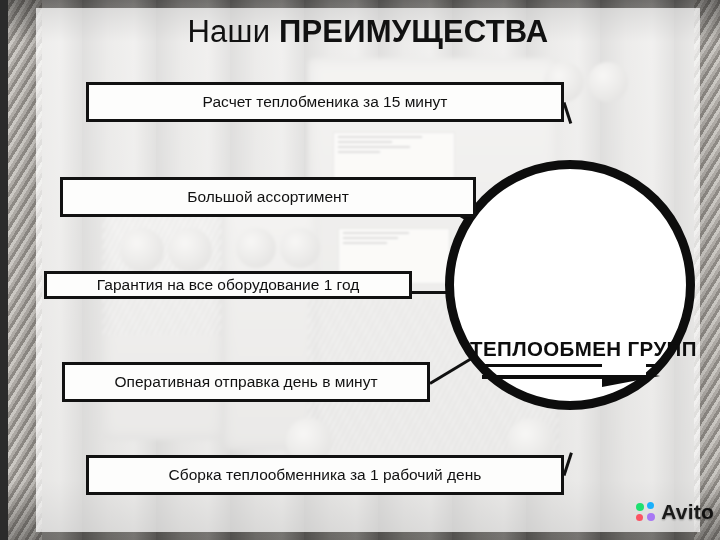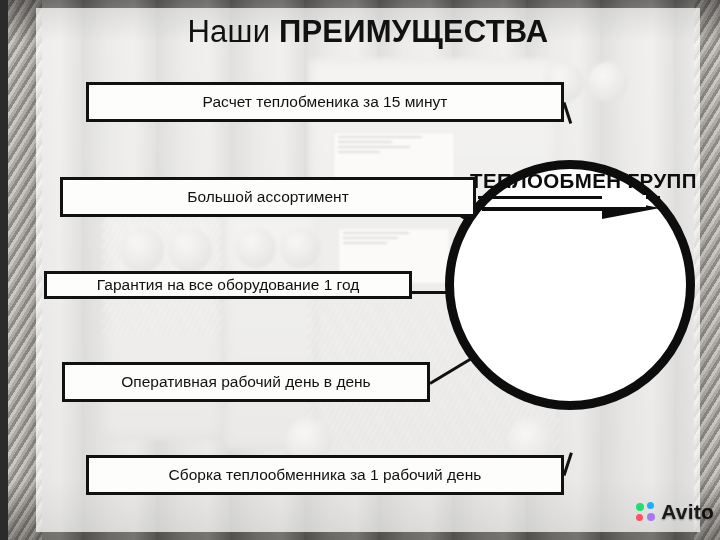--- a/index.html
+++ b/index.html
@@ -149,21 +149,21 @@
     top: 160px;
     width: 250px;
     height: 250px;
     border-radius: 50%;
     background: #fff;
     border: 9px solid #0d0d0d;
     box-sizing: border-box;
     display: flex;
     flex-direction: column;
     align-items: center;
-    justify-content: flex-start;
+    justify-content: flex-end;
   }
   .logo-inner {
     position: relative;
     width: 200px;
     height: 64px;
   }
   .logo-text {
     position: absolute;
     left: 0; right: 0;
     top: 0;
@@ -313,21 +313,21 @@
   <div class="node" id="node0">
     <span>Расчет теплобменика за 15 минут</span>
   </div>
   <div class="node" id="node1">
     <span>Большой ассортимент</span>
   </div>
   <div class="node" id="node2">
     <span>Гарантия на все оборудование 1 год</span>
   </div>
   <div class="node" id="node3">
-    <span>Оперативная рабочий день в день</span>
+    <span>Оперативная отправка день в минут</span>
   </div>
   <div class="node" id="node4">
     <span>Сборка теплообменника за 1 рабочий день</span>
   </div>
 
   <div class="watermark">
     <span class="wm-dots">
       <i></i>
         <i></i>
         <i></i>

